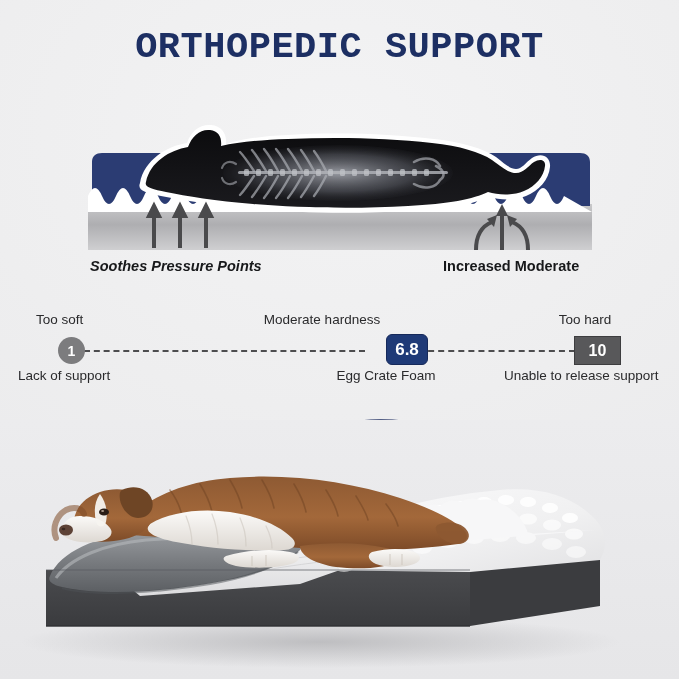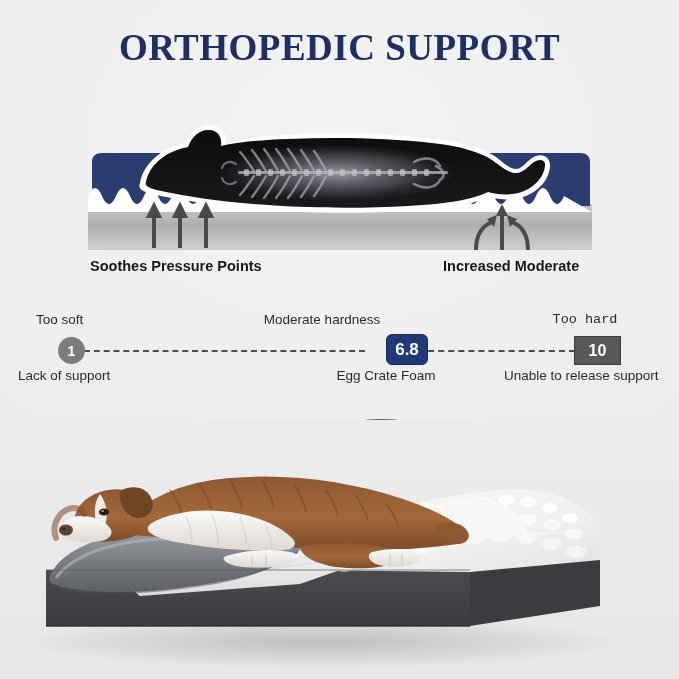--- a/index.html
+++ b/index.html
@@ -27,41 +27,41 @@
   .title {
     position: absolute;
     left: 0;
     top: 26px;
     width: 679px;
     text-align: center;
     font-size: 37px;
     font-weight: bold;
     letter-spacing: 0.5px;
     color: #1d2f63;
-    font-family: Liberation Serif, serif;
+    font-family: Liberation Mono, monospace;
   }
 
   
   .diagram {
     position: absolute;
     left: 88px;
     top: 100px;
     width: 504px;
     height: 150px;
   }
   .diagram svg { display: block; }
 
   .diagram-label {
     position: absolute;
     font-size: 14.5px;
     font-weight: bold;
     color: #17181a;
     white-space: nowrap;
   }
-  .label-pressure { left: 90px; top: 258px; }
+  .label-pressure { left: 90px; top: 258px; font-style: italic; }
   .label-airflow  { left: 443px; top: 258px; }
 
   
   .scale {
     position: absolute;
     left: 0;
     top: 300px;
     width: 602px;
     height: 95px;
   }
@@ -69,21 +69,21 @@
     position: absolute;
     font-size: 13.5px;
     color: #2a2a2c;
     white-space: nowrap;
   }
   .scale-top-label { top: 12px; }
   .scale-bottom-label { top: 68px; }
 
   .lt-soft  { left: 36px; }
   .lt-mod   { left: 322px; transform: translateX(-50%); }
-  .lt-hard  { left: 585px; transform: translateX(-50%); font-family: Liberation Mono, monospace; }
+  .lt-hard  { left: 585px; transform: translateX(-50%); }
 
   .lb-lack  { left: 18px; }
   .lb-egg   { left: 386px; transform: translateX(-50%); }
   .lb-unable{ left: 504px; }
 
   .dash-line {
     position: absolute;
     top: 350px;
     height: 0;
     border-top: 2px dashed #4d4d4f;

